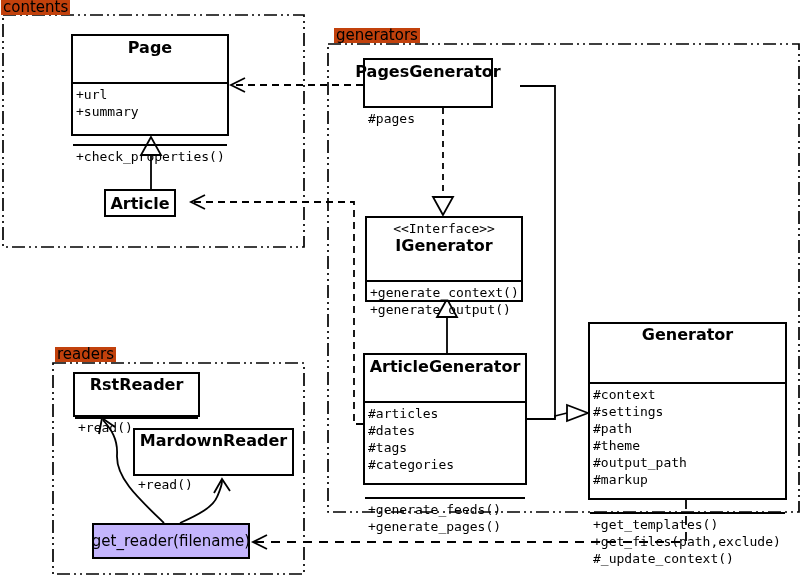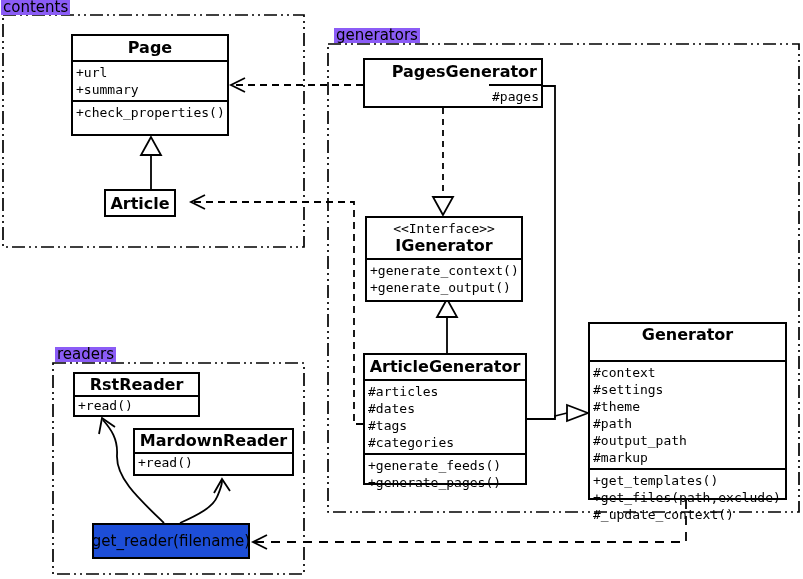--- a/index.html
+++ b/index.html
@@ -3,45 +3,45 @@
 <meta charset="utf-8">
 <style>
   html,body{margin:0;padding:0;background:#fff;}
   .canvas{
     position:relative;width:803px;height:579px;background:#ffffff;
     font-family:"DejaVu Sans","Liberation Sans",sans-serif;color:#000;
     overflow:hidden;
   }
   svg.wires{position:absolute;left:0;top:0;width:803px;height:579px;}
   .pkg-label{
-    position:absolute;font-size:15px;line-height:15px;color:#000;background:#8b5cf6;
+    position:absolute;font-size:15px;line-height:15px;color:#000;background:#c2410c;
     padding:0 2px;white-space:nowrap;
   }
   .uml-class{
     position:absolute;background:#ffffff;border:2px solid #000;
-    box-sizing:border-box;display:flex;flex-direction:column;
+    box-sizing:border-box;display:flex;flex-direction:column;gap:22px;
   }
   .uml-title{
     font-weight:bold;font-size:16px;text-align:center;
     padding:2px 4px 3px 4px;white-space:nowrap;flex:0 0 auto;
     display:flex;align-items:center;justify-content:center;flex-direction:column;
   }
   .uml-stereotype{
     font-family:"DejaVu Sans Mono","Liberation Mono",monospace;
     font-weight:normal;font-size:13px;padding-top:2px;white-space:nowrap;
   }
   .uml-sec{
     border-top:2px solid #000;
     padding:2px 2px 2px 3px;
     font-family:"DejaVu Sans Mono","Liberation Mono",monospace;
     font-size:13px;flex:0 0 auto;
   }
   .uml-line{height:17px;line-height:17px;white-space:nowrap;overflow:hidden;}
   .plain-box{
-    position:absolute;background:#1d4ed8;border:2px solid #000;box-sizing:border-box;
+    position:absolute;background:#c4b5fd;border:2px solid #000;box-sizing:border-box;
     display:flex;align-items:center;justify-content:center;
     font-size:15px;white-space:nowrap;
   }
   .lone{justify-content:center;flex:1 1 auto;display:flex;align-items:center;}
 </style>
 </head>
 <body>
 
 <div class="canvas">
 
@@ -93,21 +93,21 @@
     </div>
     <div class="uml-sec">
       <div class="uml-line">+check_properties()</div>
     </div>
   </div>
 
   <div class="uml-class" style="left:104px;top:189px;width:72px;height:28px;">
     <div class="uml-title lone" style="padding:0;">Article</div>
   </div>
 
-  <div class="uml-class" style="left:363px;top:58px;width:180px;height:50px;align-items:flex-end;">
+  <div class="uml-class" style="left:363px;top:58px;width:130px;height:50px;">
     <div class="uml-title">PagesGenerator</div>
     <div class="uml-sec">
       <div class="uml-line">#pages</div>
     </div>
   </div>
 
   <div class="uml-class" style="left:365px;top:216px;width:158px;height:86px;">
     <div class="uml-title" style="padding-top:1px;">
       <span class="uml-stereotype">&lt;&lt;Interface&gt;&gt;</span>
       <span>IGenerator</span>
@@ -130,22 +130,22 @@
       <div class="uml-line">+generate_feeds()</div>
       <div class="uml-line">+generate_pages()</div>
     </div>
   </div>
 
   <div class="uml-class" style="left:588px;top:322px;width:199px;height:178px;">
     <div class="uml-title" style="padding-top:1px;padding-bottom:16px;">Generator</div>
     <div class="uml-sec">
       <div class="uml-line">#context</div>
       <div class="uml-line">#settings</div>
+      <div class="uml-line">#path</div>
       <div class="uml-line">#theme</div>
-      <div class="uml-line">#path</div>
       <div class="uml-line">#output_path</div>
       <div class="uml-line">#markup</div>
     </div>
     <div class="uml-sec">
       <div class="uml-line">+get_templates()</div>
       <div class="uml-line">+get_files(path,exclude)</div>
       <div class="uml-line">#_update_context()</div>
     </div>
   </div>
 

